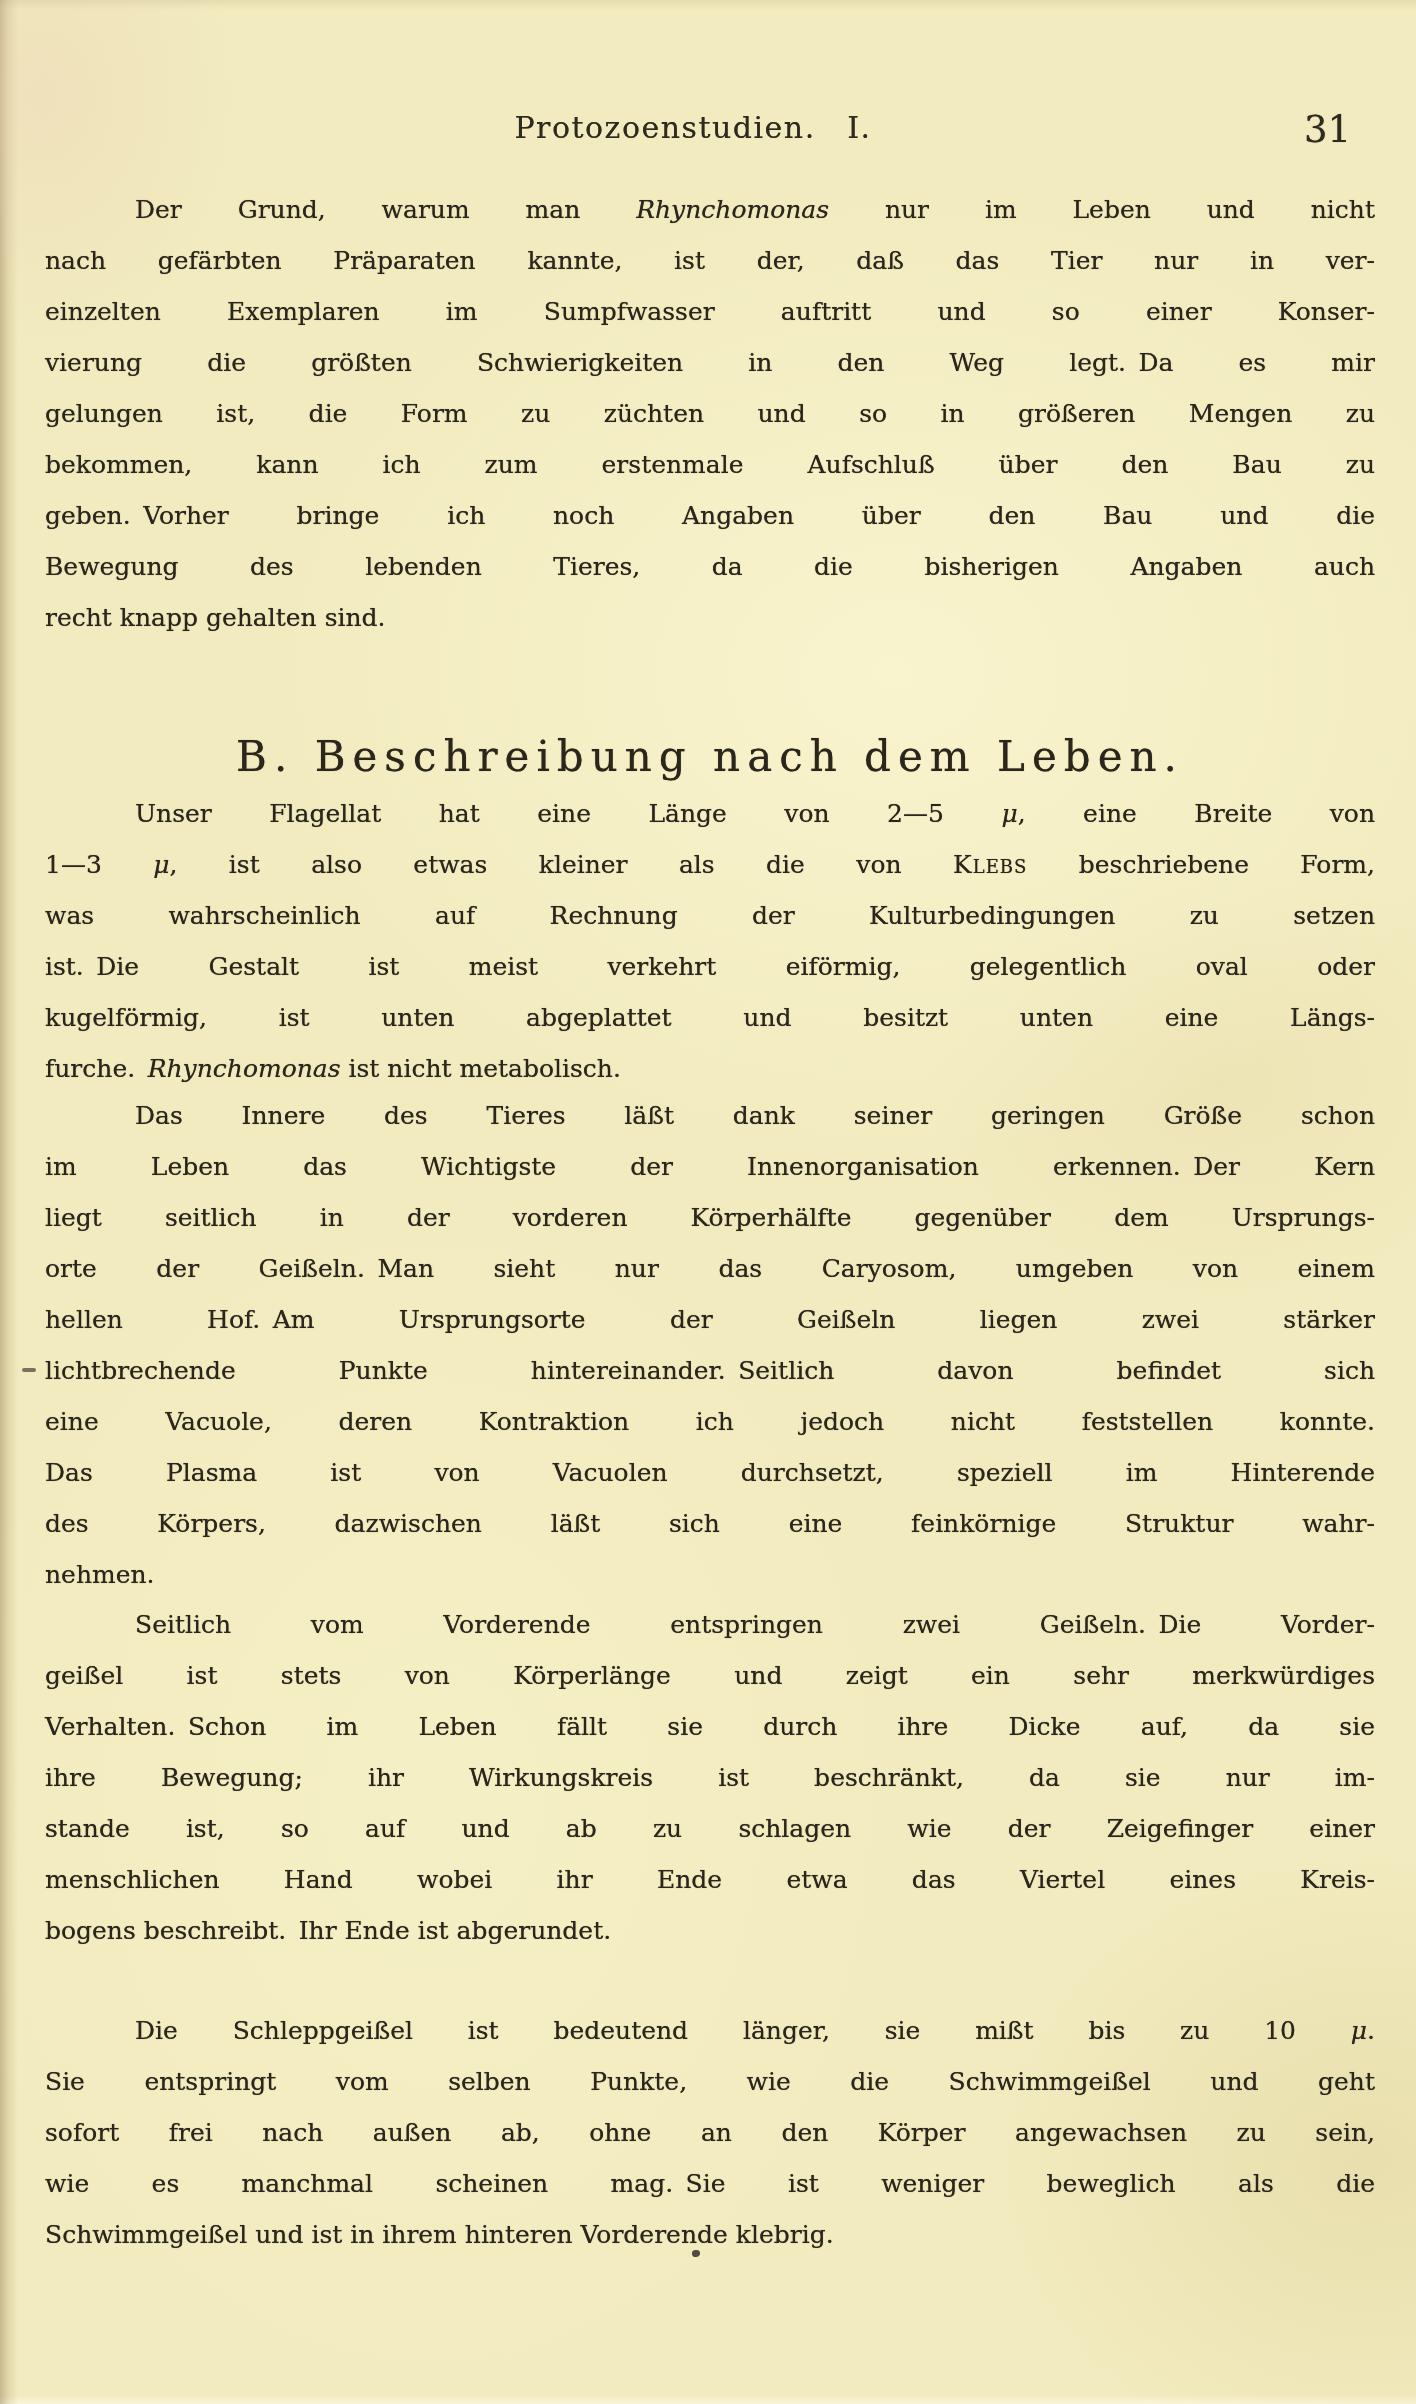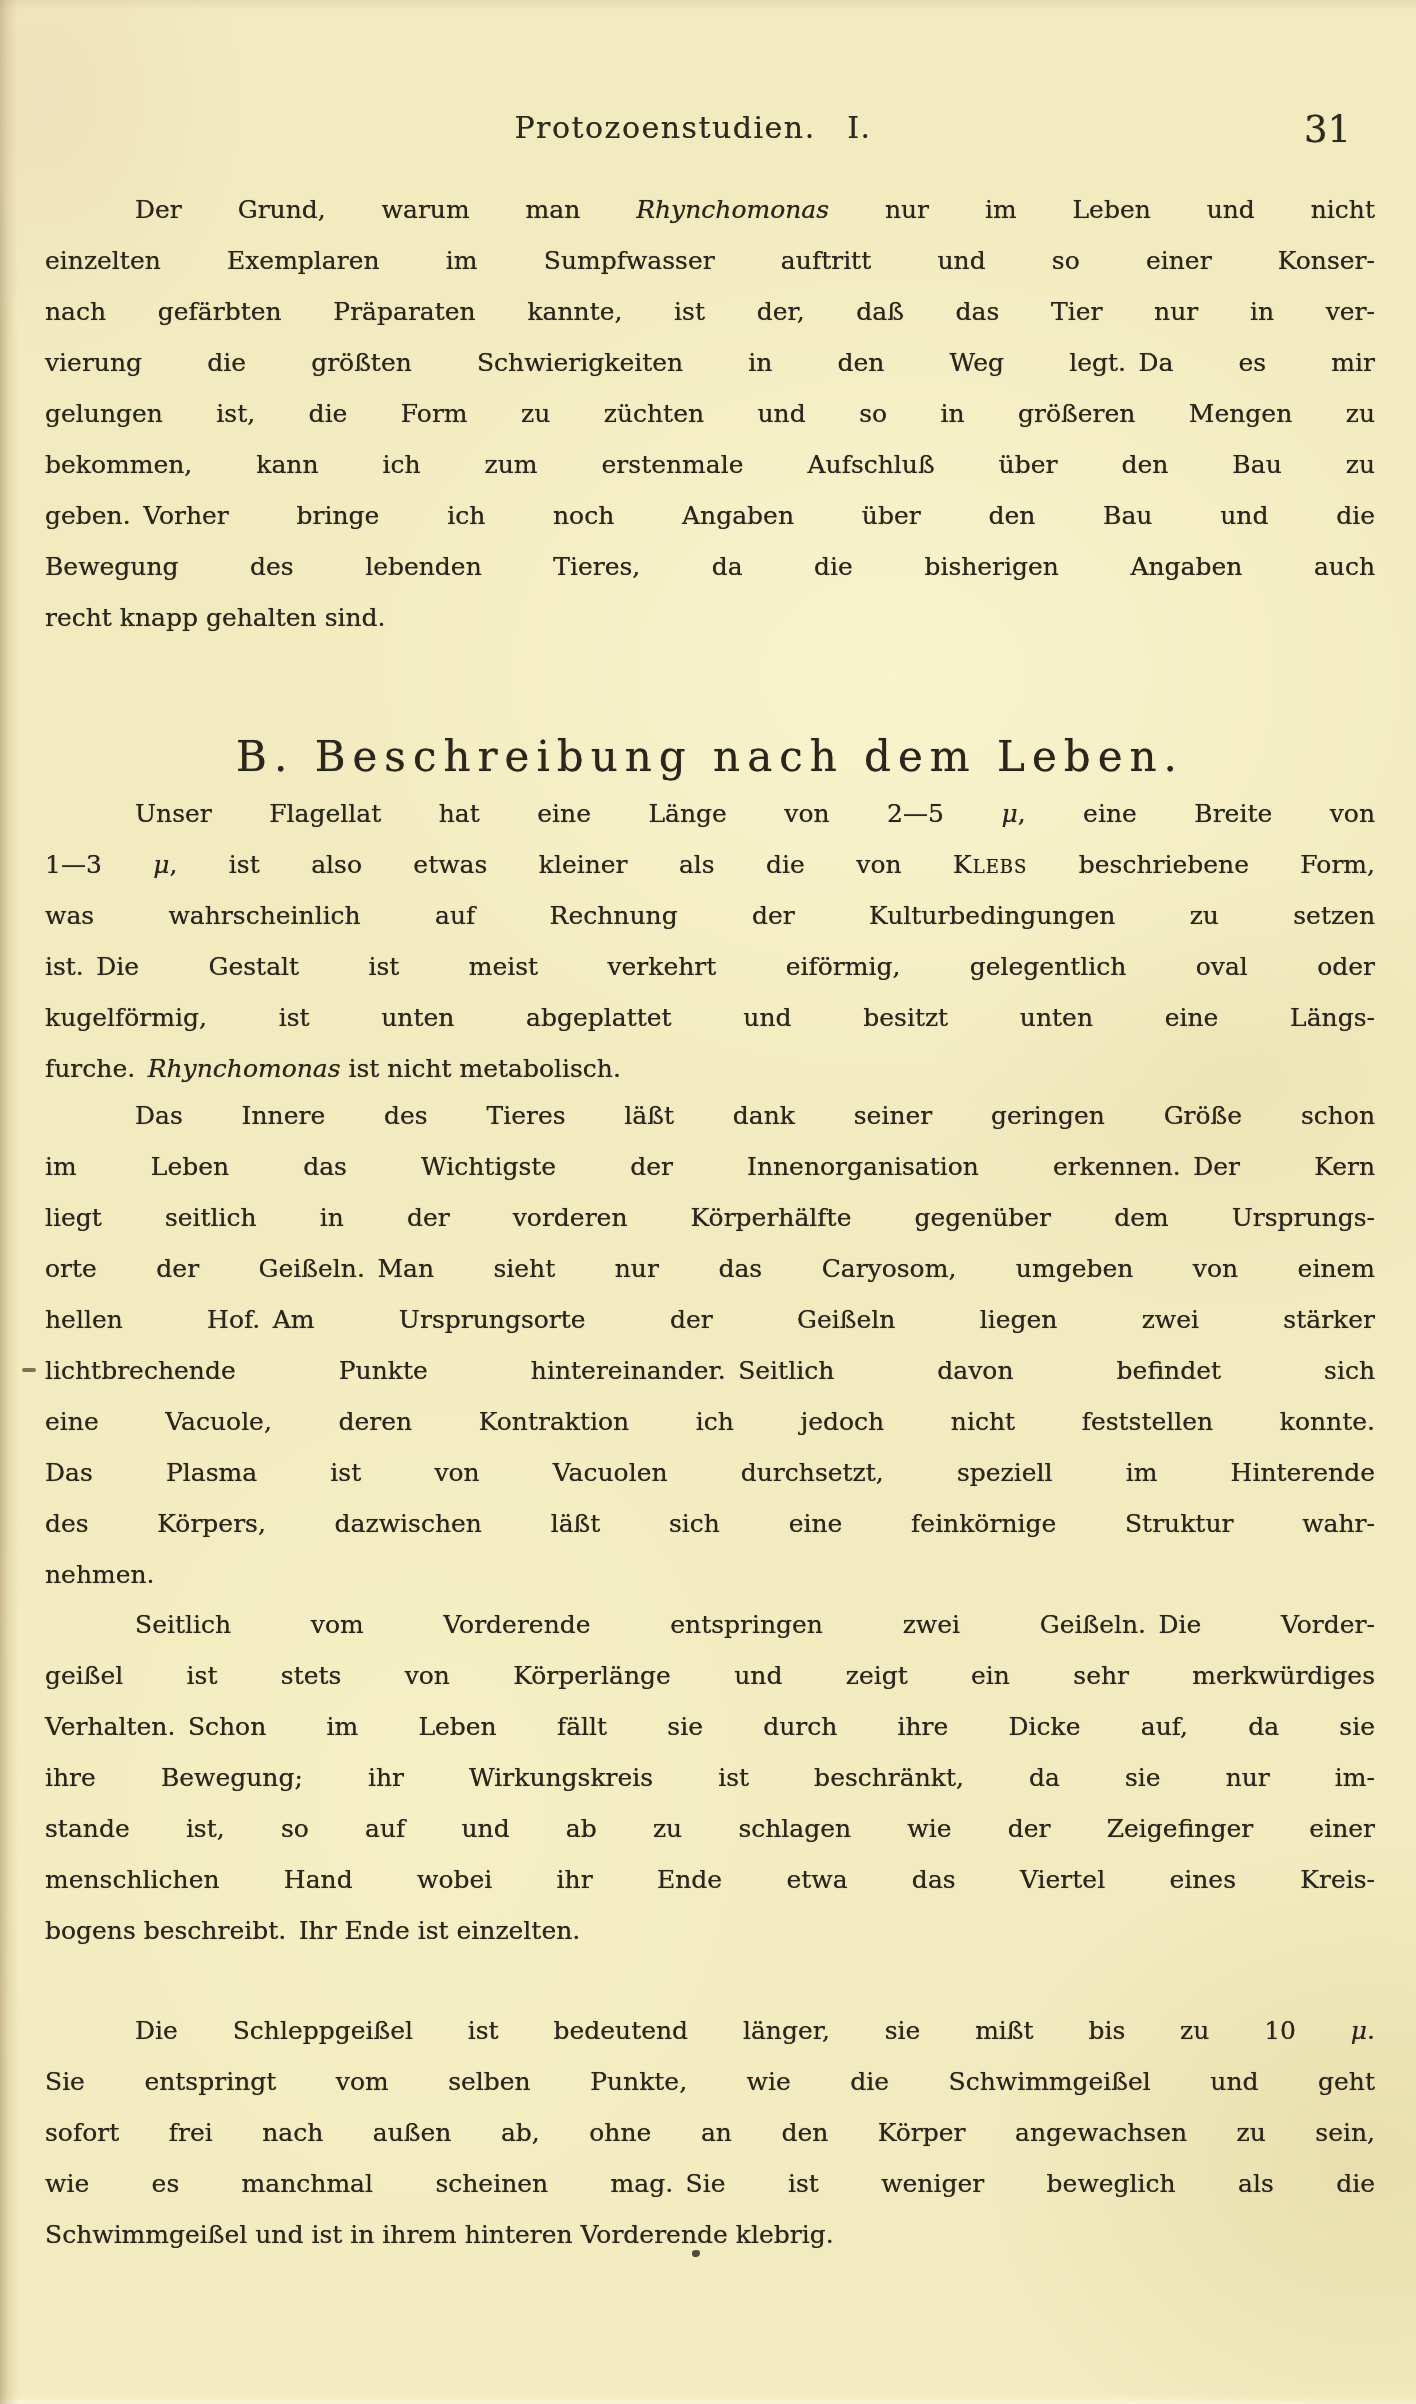--- a/index.html
+++ b/index.html
@@ -90,22 +90,22 @@
 </style>
 </head>
 <body>
 
 <div id="page">
   <div class="running-header">Protozoenstudien. I.</div>
   <div class="page-number">31</div>
 
   <div class="body-block" id="p1">
       <div class="line indent"><span>Der Grund, warum man </span><span class="seg-italic">Rhynchomonas</span><span> nur im Leben und nicht</span></div>
+      <div class="line"><span>nach gefärbten Präparaten kannte, ist der, daß das Tier nur in ver-</span></div>
       <div class="line"><span>einzelten Exemplaren im Sumpfwasser auftritt und so einer Konser-</span></div>
-      <div class="line"><span>nach gefärbten Präparaten kannte, ist der, daß das Tier nur in ver-</span></div>
       <div class="line"><span>vierung die größten Schwierigkeiten in den Weg legt. Da es mir</span></div>
       <div class="line"><span>gelungen ist, die Form zu züchten und so in größeren Mengen zu</span></div>
       <div class="line"><span>bekommen, kann ich zum erstenmale Aufschluß über den Bau zu</span></div>
       <div class="line"><span>geben. Vorher bringe ich noch Angaben über den Bau und die</span></div>
       <div class="line"><span>Bewegung des lebenden Tieres, da die bisherigen Angaben auch</span></div>
       <div class="line last"><span>recht knapp gehalten sind.</span></div>
     </div>
 
   <div class="section-heading">B. Beschreibung nach dem Leben.</div>
 
@@ -129,21 +129,21 @@
       <div class="line"><span>des Körpers, dazwischen läßt sich eine feinkörnige Struktur wahr-</span></div>
       <div class="line last"><span>nehmen.</span></div>
     </div>
   <div class="body-block" id="p4">
       <div class="line indent"><span>Seitlich vom Vorderende entspringen zwei Geißeln. Die Vorder-</span></div>
       <div class="line"><span>geißel ist stets von Körperlänge und zeigt ein sehr merkwürdiges</span></div>
       <div class="line"><span>Verhalten. Schon im Leben fällt sie durch ihre Dicke auf, da sie</span></div>
       <div class="line"><span>ihre Bewegung; ihr Wirkungskreis ist beschränkt, da sie nur im-</span></div>
       <div class="line"><span>stande ist, so auf und ab zu schlagen wie der Zeigefinger einer</span></div>
       <div class="line"><span>menschlichen Hand wobei ihr Ende etwa das Viertel eines Kreis-</span></div>
-      <div class="line last"><span>bogens beschreibt. Ihr Ende ist einzelten.</span></div>
+      <div class="line last"><span>bogens beschreibt. Ihr Ende ist abgerundet.</span></div>
     </div>
   <div class="body-block" id="p5">
       <div class="line indent"><span>Die Schleppgeißel ist bedeutend länger, sie mißt bis zu 10 </span><span class="seg-italic">μ</span><span>.</span></div>
       <div class="line"><span>Sie entspringt vom selben Punkte, wie die Schwimmgeißel und geht</span></div>
       <div class="line"><span>sofort frei nach außen ab, ohne an den Körper angewachsen zu sein,</span></div>
       <div class="line"><span>wie es manchmal scheinen mag. Sie ist weniger beweglich als die</span></div>
       <div class="line last"><span>Schwimmgeißel und ist in ihrem hinteren Vorderende klebrig.</span></div>
     </div>
 
   <div class="margin-mark"></div>

